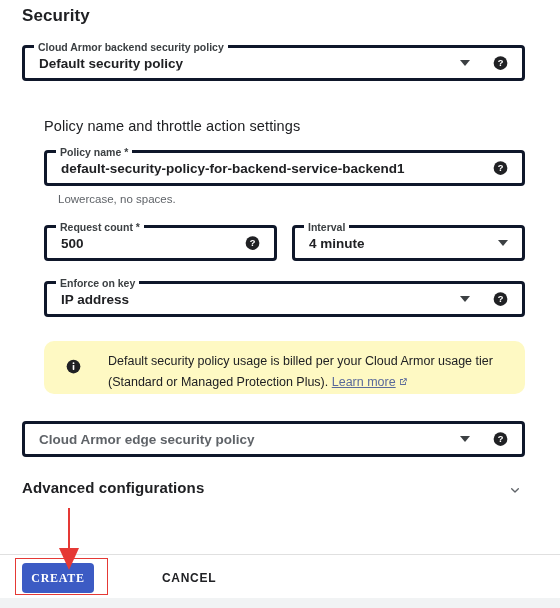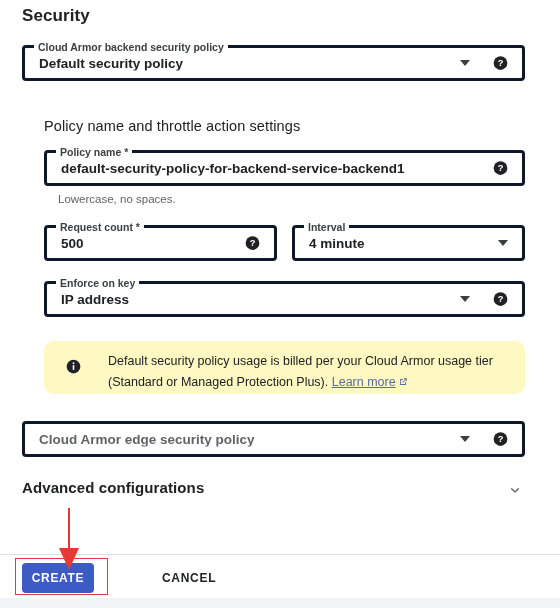--- a/index.html
+++ b/index.html
@@ -185,21 +185,21 @@
   .btn-create {
     position: absolute;
     left: 22px;
     top: 563px;
     width: 72px;
     height: 30px;
     background: #3c5bc4;
     color: #ffffff;
     border: none;
     border-radius: 4px;
-    font-family: Liberation Sans, sans-serif;
+    font-family: Liberation Serif, serif;
     font-size: 12px;
     font-weight: bold;
     letter-spacing: 0.7px;
     cursor: pointer;
     padding: 0;
   }
   .btn-cancel {
     position: absolute;
     left: 110px;
     top: 563px;

